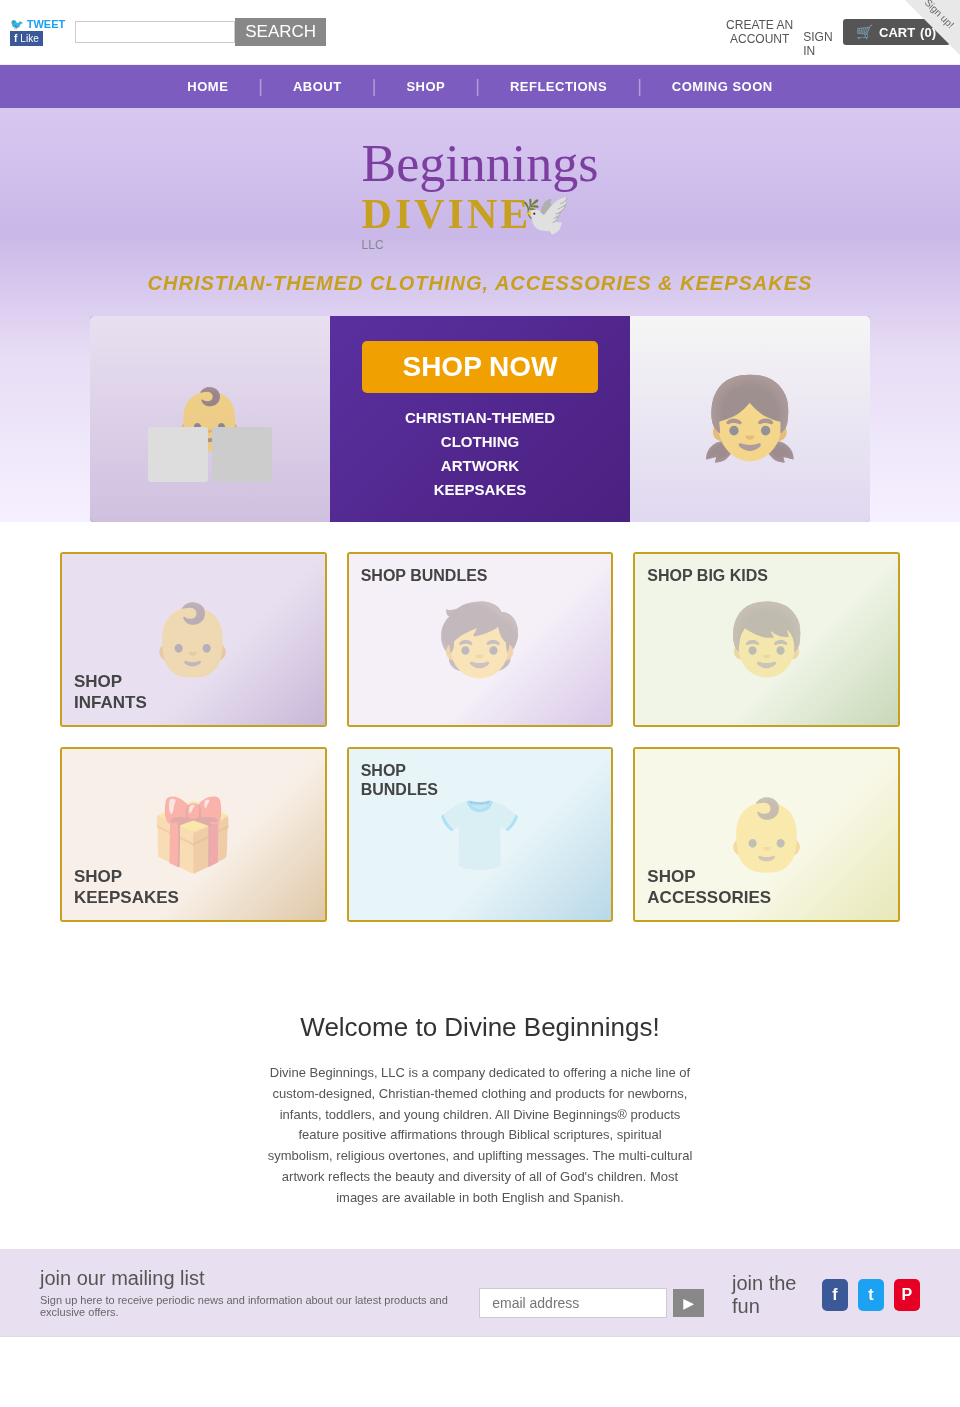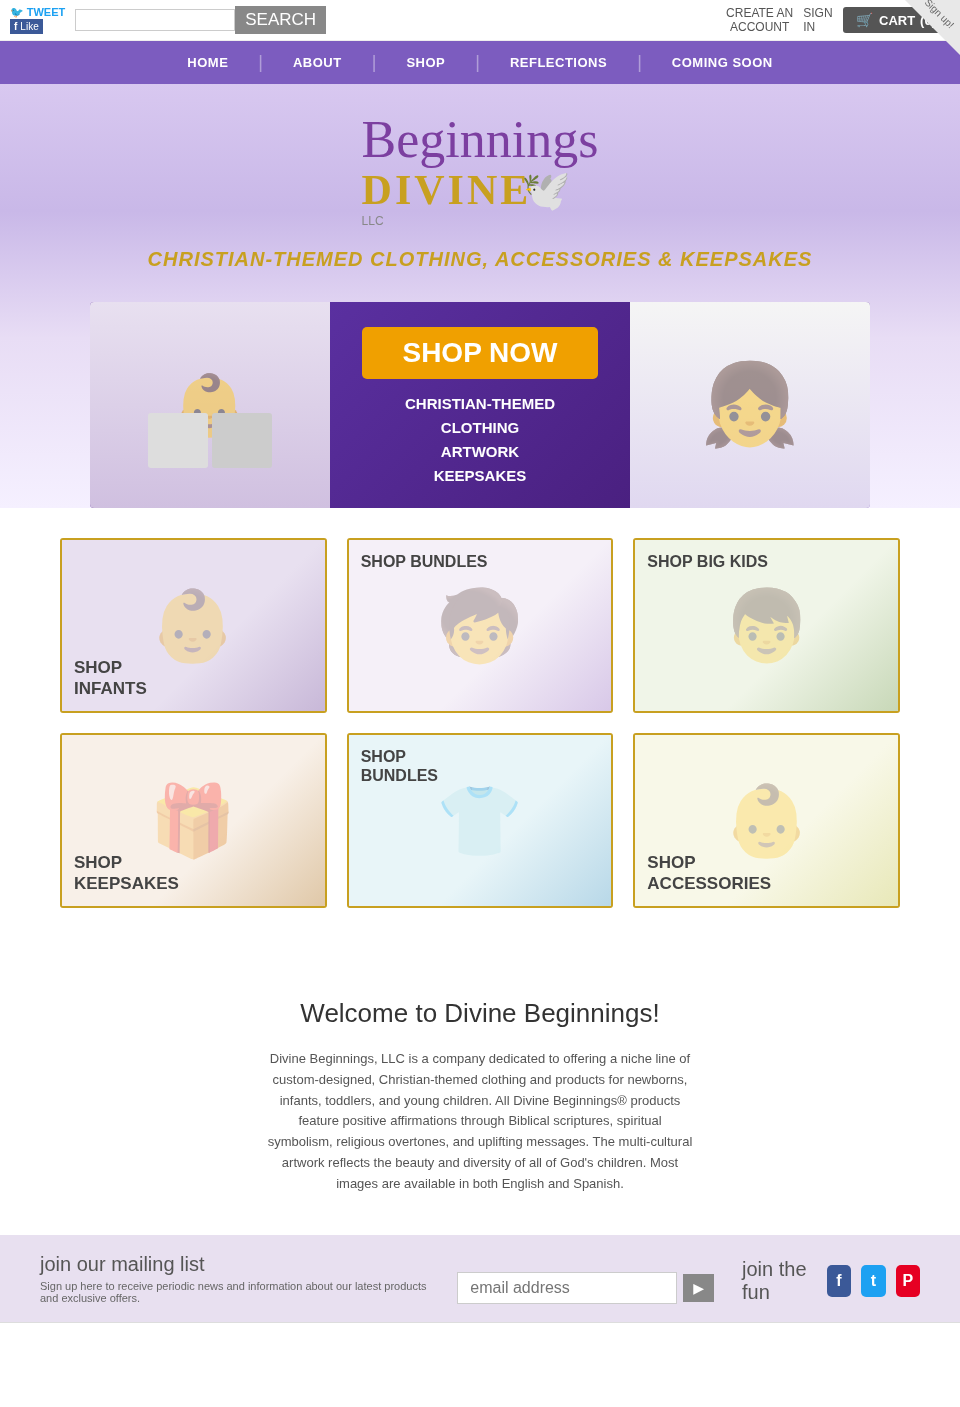--- a/index.html
+++ b/index.html
@@ -16,21 +16,21 @@
     }
     .tweet-fb { display: flex; flex-direction: column; align-items: flex-start; margin-right: 10px; }
     .tweet-link { font-size: 11px; font-weight: bold; color: #1da1f2; text-decoration: none; }
     .fb-like { background: #3b5998; color: #fff; font-size: 10px; padding: 2px 4px; border-radius: 0; display: inline-flex; align-items: center; gap: 3px; }
     .fb-like::before { content: 'f'; font-weight: bold; }
     .search-form { display: flex; align-items: center; margin-right: auto; }
     .search-input { border: 1px solid #ccc; padding: 3px 6px; font-size: 12px; width: 160px; }
     .search-btn { background: #888; color: #fff; border: none; padding: 4px 10px; font-size: 17px; cursor: pointer; text-transform: uppercase; }
     .top-right { display: flex; align-items: center; gap: 10px; margin-left: auto; }
     .create-account { text-align: center; font-size: 12px; color: #555; }
-    .sign-in { font-size: 12px; color: #555; }
+    .sign-in { font-size: 12px; color: #555; margin-top: 24px; }
     .cart-btn { display: flex; align-items: center; gap: 5px; background: #555; color: #fff; padding: 5px 14px; font-size: 13px; font-weight: bold; border-radius: 3px; }
     .cart-icon { font-size: 14px; }
     .signup-corner {
       position: absolute;
       right: 0;
       top: 0;
       background: #e8e8e8;
       width: 55px;
       height: 55px;
       display: flex;
@@ -86,21 +86,21 @@
       font-size: 40px;
       color: #c8a020;
       margin-left: -10px;
     }
     .tagline {
       font-size: 20px;
       color: #c8a020;
       font-style: italic;
       font-weight: bold;
       letter-spacing: 1px;
-      padding: 10px 0 31px 0;
+      padding: 10px 0 21px 0;
       text-transform: uppercase;
     }
 
     
     .banner {
       margin: 0 90px;
       background: linear-gradient(135deg, #6a3fa0 0%, #4a2080 50%, #8a6abf 100%);
       border-radius: 4px;
       overflow: hidden;
       display: flex;
@@ -242,21 +242,21 @@
       padding: 18px 40px;
       display: flex;
       align-items: flex-end;
       justify-content: space-between;
       gap: 28px;
     }
     .mailing-left { }
     .mailing-title { font-size: 20px; color: #555; font-weight: normal; }
     .mailing-sub { font-size: 11px; color: #666; margin-top: 4px; }
     .mailing-form { display: flex; align-items: center; gap: 6px; }
-    .mailing-input { border: 1px solid #ccc; padding: 6px 12px; font-size: 16px; width: 220px; color: #aaa; }
+    .mailing-input { border: 1px solid #ccc; padding: 6px 12px; font-size: 14px; width: 188px; color: #aaa; }
     .mailing-submit { background: #888; color: #fff; border: none; padding: 6px 10px; cursor: pointer; font-size: 14px; }
     .mailing-right { display: flex; align-items: center; gap: 10px; }
     .join-fun-text { font-size: 20px; color: #555; font-weight: normal; }
     .social-icon { width: 32px; height: 32px; border-radius: 5px; display: inline-flex; align-items: center; justify-content: center; color: #fff; font-weight: bold; font-size: 16px; cursor: pointer; }
     .fb-social { background: #3b5998; }
     .tw-social { background: #1da1f2; }
     .pi-social { background: #e60023; }
 
     
     footer {

